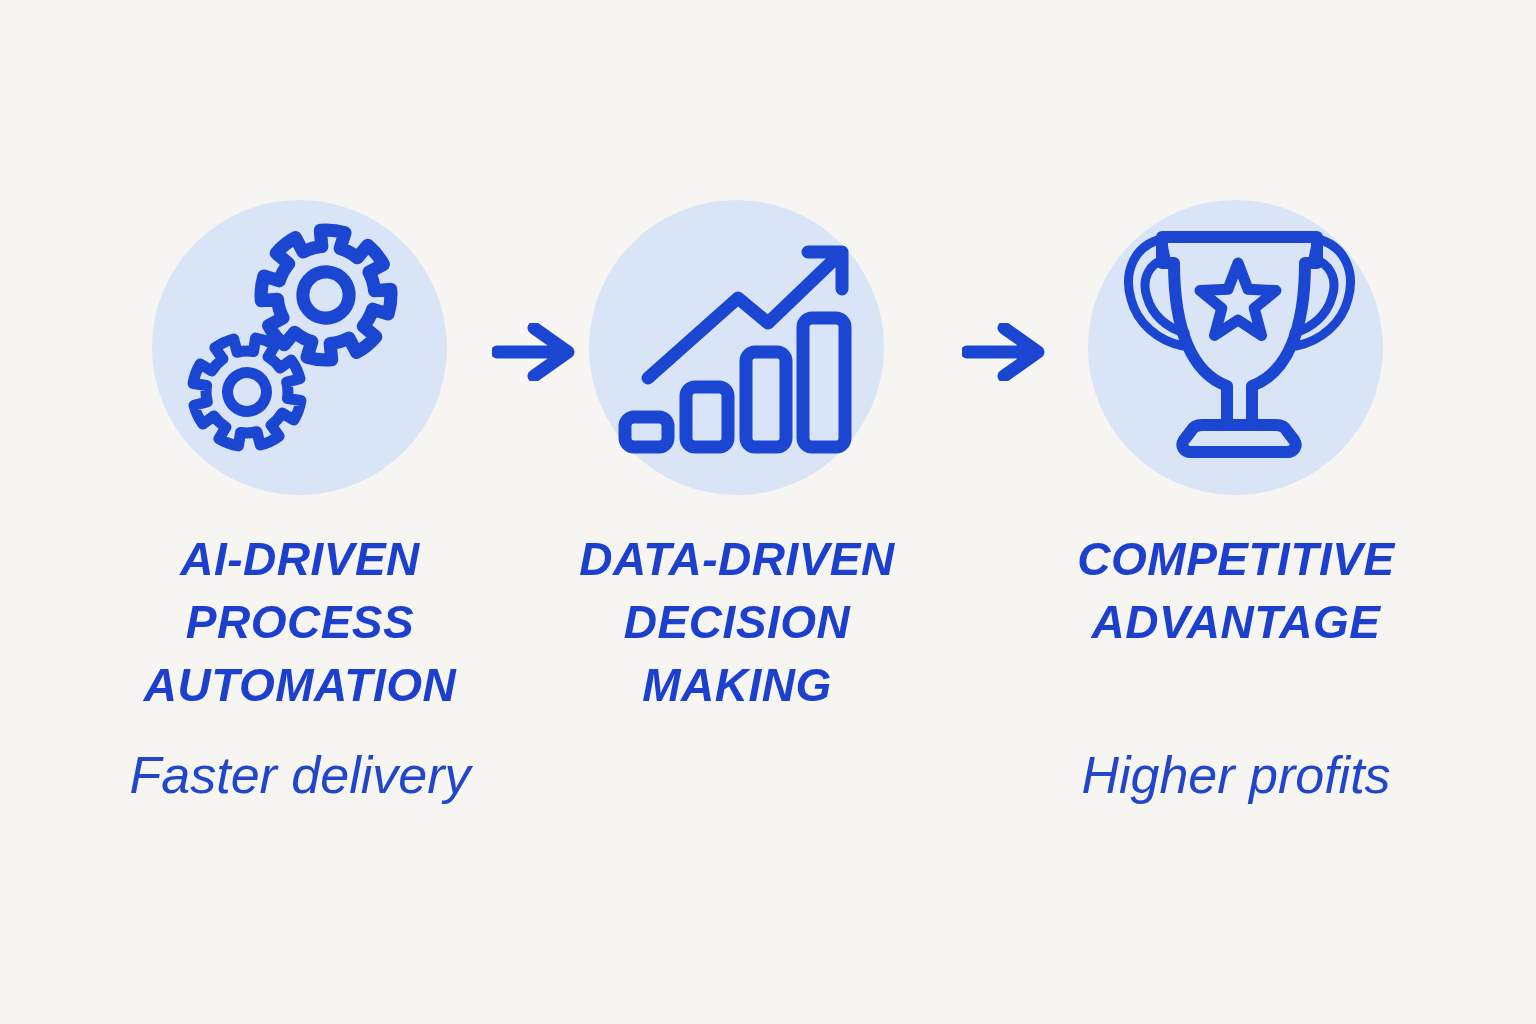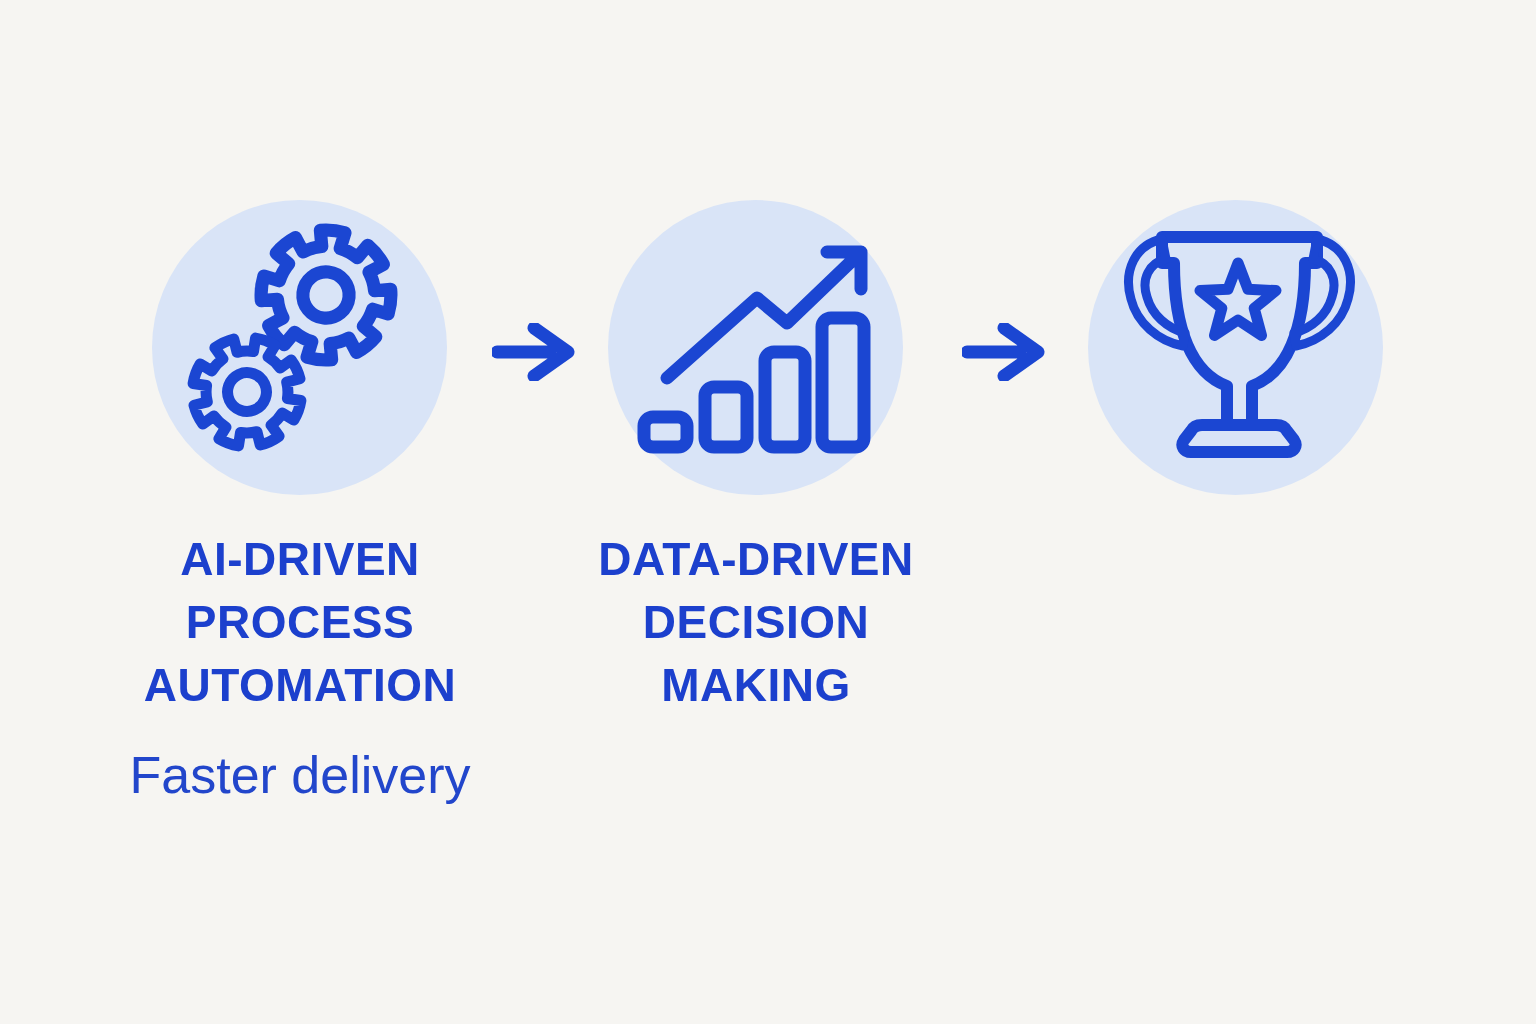--- a/index.html
+++ b/index.html
@@ -12,23 +12,24 @@
     width: 1536px;
     height: 1024px;
     background: var(--background, #f6f5f2);
     overflow: hidden;
   }
   .step {
     position: absolute;
     top: 0;
     width: 460px;
     height: 100%;
+    font-style: italic;
   }
   .step.step-1 { left: 70px; }
-  .step.step-2 { left: 526px; }
+  .step.step-2 { left: 507px; }
   .step.step-3 { left: 1006px; }
 
   .icon-circle {
     position: absolute;
     top: 200px;
     left: 82px;
     width: 295px;
     height: 295px;
     border-radius: 50%;
     background: var(--circle_fill, #d9e4f7);
@@ -135,15 +136,18 @@
         <path class="stroked" stroke-width="12" d="M198 12 L198 38 L186 38 C186 105 168 148 133 161 L133 200 M43 12 L43 38 L55 38 C55 105 73 148 108 161 L108 200 M43 12 L198 12"></path>
 
         <path class="stroked" stroke-width="9" d="M43 14 C16 20 4 46 12 74 C18 98 39 116 64 121 L66 108 C48 103 33 90 28 72 C22 54 30 38 47 34 Z"></path>
         <path class="stroked" stroke-width="9" d="M198 14 C225 20 237 46 229 74 C223 98 202 116 177 121 L175 108 C193 103 208 90 213 72 C219 54 211 38 194 34 Z"></path>
 
         <path class="stroked" stroke-width="11" d="M119 38 L129 64.2 L157 65.6 L135.2 83.3 L142.5 110.4 L119 95 L95.5 110.4 L102.8 83.3 L81 65.6 L109 64.2 Z"></path>
 
         <path class="stroked" stroke-width="12" d="M83 200 L157 200 C162 200 166 202 168 206 L175 215 C179 221 175 227 168 227 L72 227 C65 227 61 221 65 215 L72 206 C74 202 78 200 83 200 Z"></path>
       </svg>
     </div>
+    <h2 class="step-title">COMPETITIVE
+ADVANTAGE</h2>
+    <p class="step-subtitle">Higher profits</p>
   </section>
 
 </div>
 
 </body></html>

